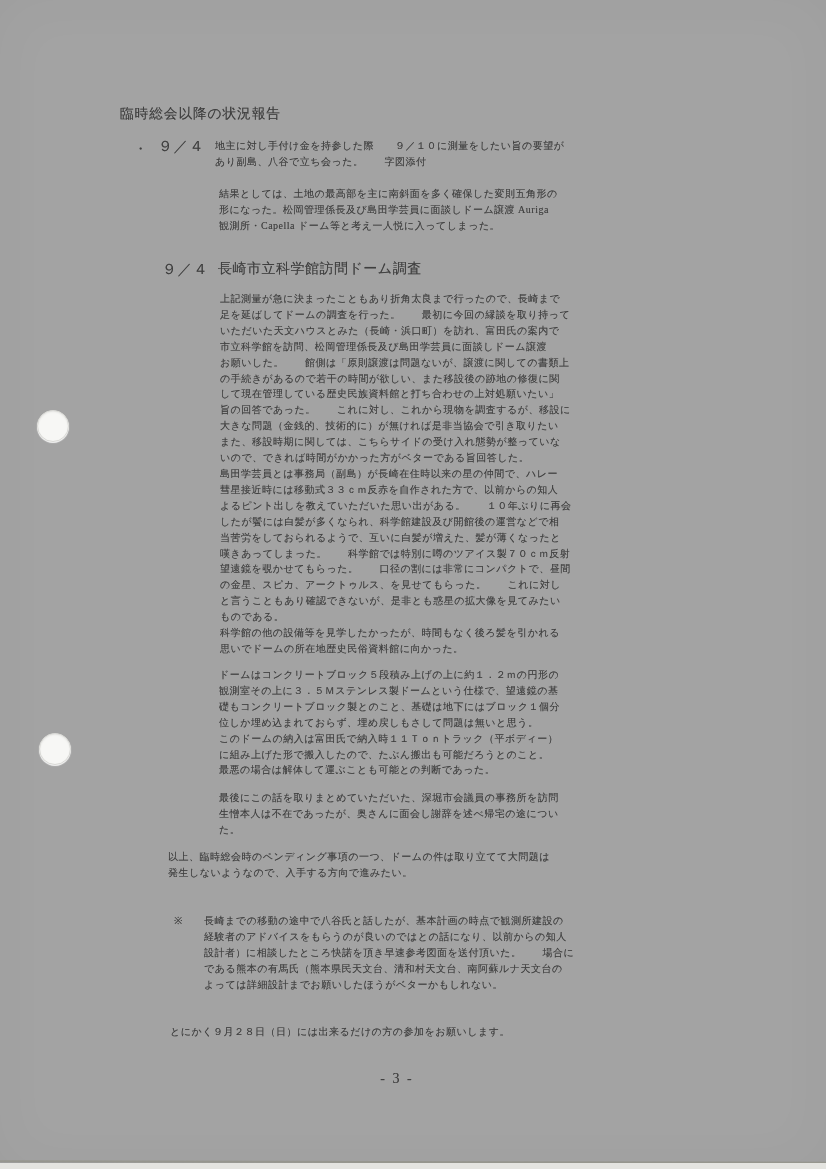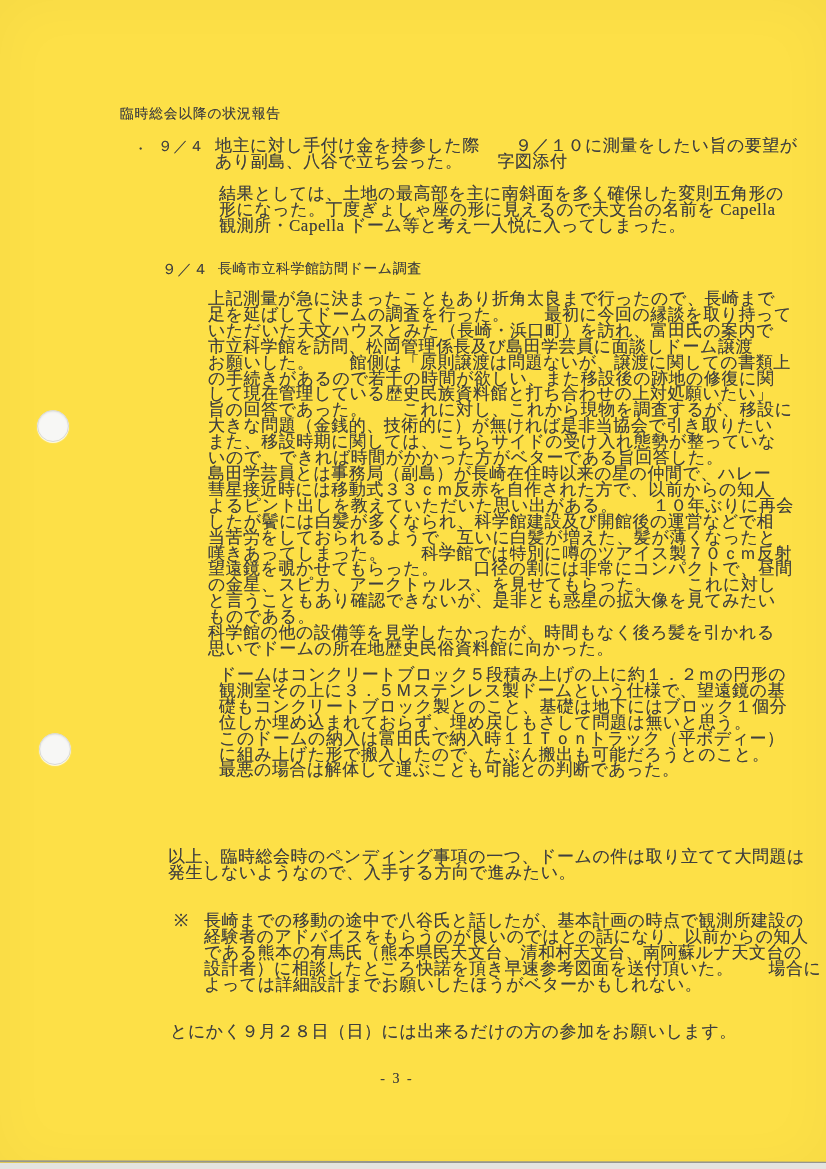--- a/index.html
+++ b/index.html
@@ -1,28 +1,28 @@
 <!DOCTYPE html>
 <html><head>
 <meta charset="utf-8">
 <style>
   html,body { margin:0; padding:0; background:#dcdcd8; }
   .page {
     position:relative;
     width:826px; height:1169px;
     margin:0 auto;
-    background:#fde047;
+    background:#a3a3a3;
     overflow:hidden;
     font-family:"Liberation Serif","DejaVu Serif",serif;
     color:#3f3f3f;
     box-shadow: inset 0 0 60px rgba(0,0,0,0.03);
   }
   .tblock {
     position:absolute;
-    font-size:17px;
+    font-size:10px;
     line-height:15.9px;
     letter-spacing:0.5px;
     white-space:nowrap;
     text-shadow:0 0 0.6px rgba(70,70,70,0.55);
   }
   .title { font-size:13.8px; letter-spacing:0.8px; }
   .heading { font-size:14px; }
   .date-col { font-size:14.6px; letter-spacing:1px; }
   .bullet { font-size:13px; }
   .page-number { letter-spacing:2px; font-size:14px; }
@@ -52,28 +52,28 @@
   <div class="tblock title" style="left:120px;top:106px">臨時総会以降の状況報告</div>
 
   <div class="tblock bullet" style="left:134px;top:141px">・</div>
   <div class="tblock date-col" style="left:158px;top:139px">９／４</div>
   <div class="tblock" style="left:215px;top:138px">
       <div>地主に対し手付け金を持参した際　　９／１０に測量をしたい旨の要望が</div>
       <div>あり副島、八谷で立ち会った。　　字図添付</div>
     </div>
   <div class="tblock" style="left:219px;top:186px">
       <div>結果としては、土地の最高部を主に南斜面を多く確保した変則五角形の</div>
-      <div>形になった。丁度ぎょしゃ座の形に見えるので天文台の名前を Capella</div>
+      <div>形になった。松岡管理係長及び島田学芸員に面談しドーム譲渡 Auriga</div>
       <div>観測所・Capella ドーム等と考え一人悦に入ってしまった。</div>
     </div>
 
   <div class="tblock date-col" style="left:162px;top:262px">９／４</div>
   <div class="tblock heading" style="left:218px;top:261px">長崎市立科学館訪問ドーム調査</div>
 
-  <div class="tblock" style="left:208px;top:291px">
+  <div class="tblock" style="left:220px;top:291px">
       <div>上記測量が急に決まったこともあり折角太良まで行ったので、長崎まで</div>
       <div>足を延ばしてドームの調査を行った。　　最初に今回の縁談を取り持って</div>
       <div>いただいた天文ハウスとみた（長崎・浜口町）を訪れ、富田氏の案内で</div>
       <div>市立科学館を訪問、松岡管理係長及び島田学芸員に面談しドーム譲渡</div>
       <div>お願いした。　　館側は「原則譲渡は問題ないが、譲渡に関しての書類上</div>
       <div>の手続きがあるので若干の時間が欲しい、また移設後の跡地の修復に関</div>
       <div>して現在管理している歴史民族資料館と打ち合わせの上対処願いたい」</div>
       <div>旨の回答であった。　　これに対し、これから現物を調査するが、移設に</div>
       <div>大きな問題（金銭的、技術的に）が無ければ是非当協会で引き取りたい</div>
       <div>また、移設時期に関しては、こちらサイドの受け入れ態勢が整っていな</div>
@@ -93,32 +93,37 @@
     </div>
   <div class="tblock" style="left:219px;top:667px">
       <div>ドームはコンクリートブロック５段積み上げの上に約１．２ｍの円形の</div>
       <div>観測室その上に３．５Ｍステンレス製ドームという仕様で、望遠鏡の基</div>
       <div>礎もコンクリートブロック製とのこと、基礎は地下にはブロック１個分</div>
       <div>位しか埋め込まれておらず、埋め戻しもさして問題は無いと思う。</div>
       <div>このドームの納入は富田氏で納入時１１Ｔｏｎトラック（平ボディー）</div>
       <div>に組み上げた形で搬入したので、たぶん搬出も可能だろうとのこと。</div>
       <div>最悪の場合は解体して運ぶことも可能との判断であった。</div>
     </div>
+  <div class="tblock" style="left:219px;top:790px">
+      <div>最後にこの話を取りまとめていただいた、深堀市会議員の事務所を訪問</div>
+      <div>生憎本人は不在であったが、奥さんに面会し謝辞を述べ帰宅の途につい</div>
+      <div>た。</div>
+    </div>
 
   <div class="tblock" style="left:168px;top:849px">
       <div>以上、臨時総会時のペンディング事項の一つ、ドームの件は取り立てて大問題は</div>
       <div>発生しないようなので、入手する方向で進みたい。</div>
     </div>
 
   <div class="tblock" style="left:174px;top:913px">※</div>
   <div class="tblock" style="left:204px;top:913px">
       <div>長崎までの移動の途中で八谷氏と話したが、基本計画の時点で観測所建設の</div>
       <div>経験者のアドバイスをもらうのが良いのではとの話になり、以前からの知人</div>
+      <div>設計者）に相談したところ快諾を頂き早速参考図面を送付頂いた。　　場合に</div>
       <div>である熊本の有馬氏（熊本県民天文台、清和村天文台、南阿蘇ルナ天文台の</div>
-      <div>設計者）に相談したところ快諾を頂き早速参考図面を送付頂いた。　　場合に</div>
       <div>よっては詳細設計までお願いしたほうがベターかもしれない。</div>
     </div>
 
   <div class="tblock" style="left:170px;top:1024px">とにかく９月２８日（日）には出来るだけの方の参加をお願いします。</div>
 
   <div class="tblock page-number" style="left:0;top:1071px;width:794px;text-align:center">- 3 -</div>
 
   <div class="punch-hole" style="left:37px;top:410px"></div>
   <div class="punch-hole" style="left:39px;top:733px"></div>
 

